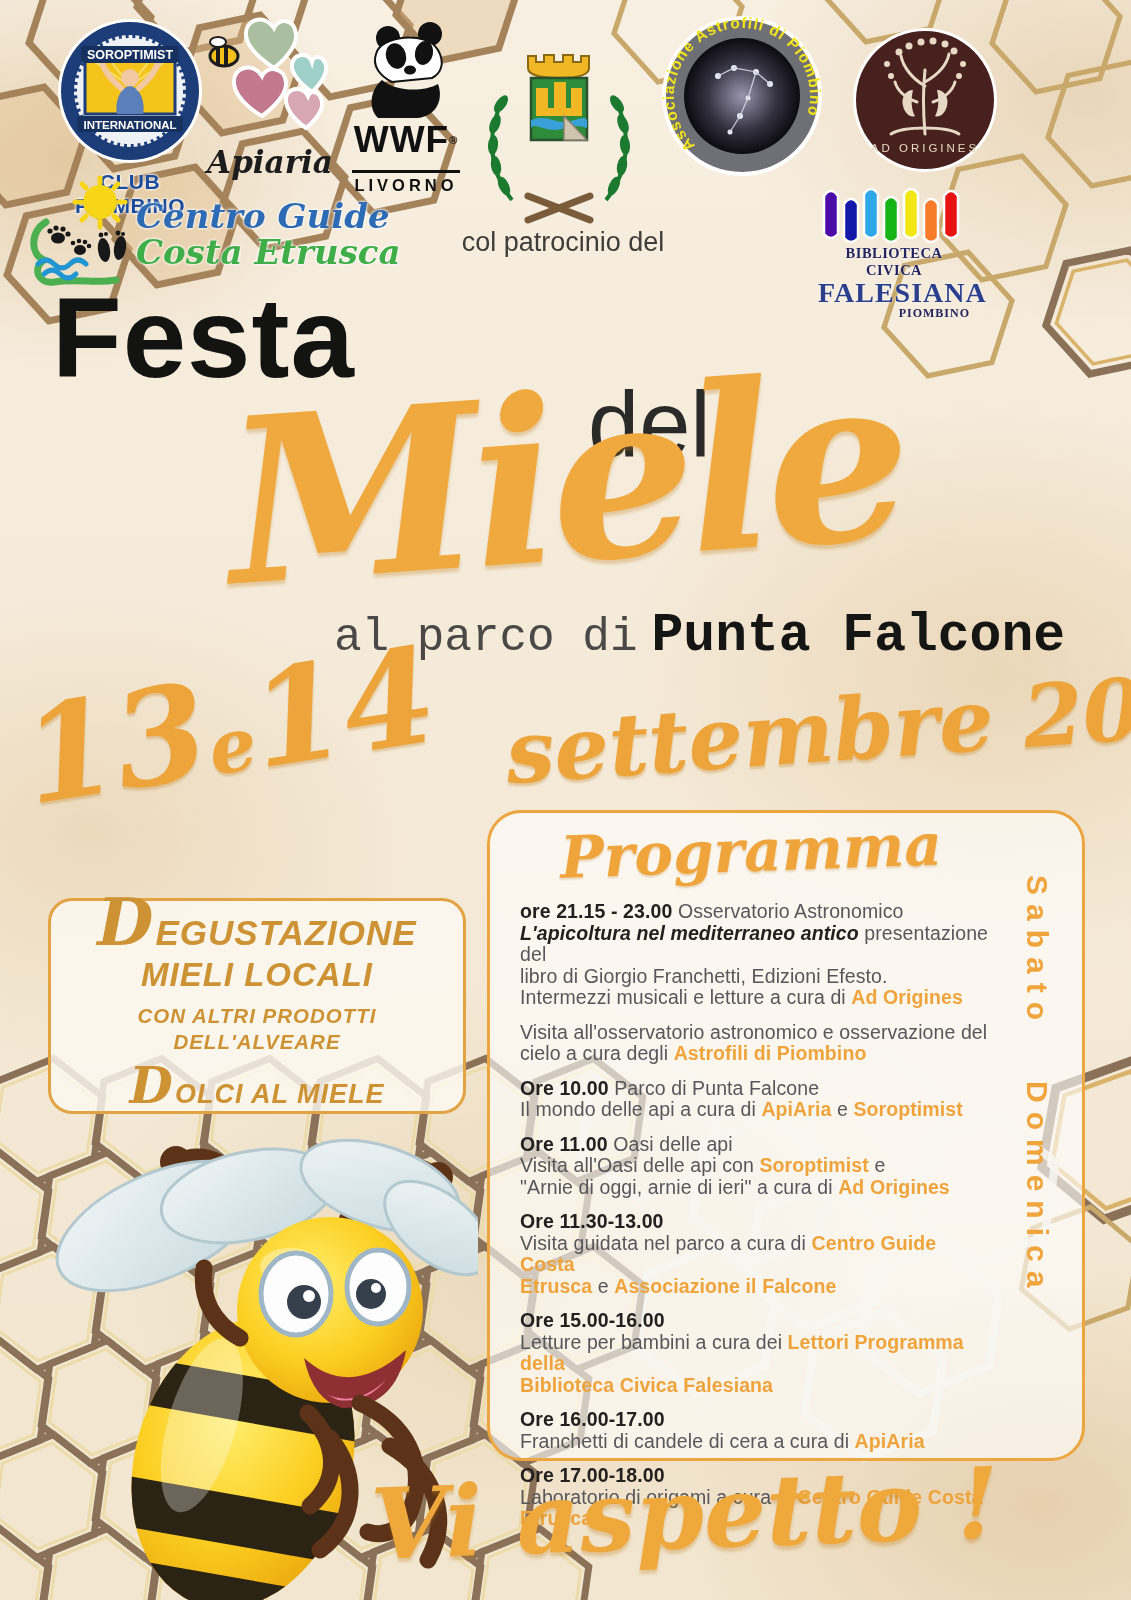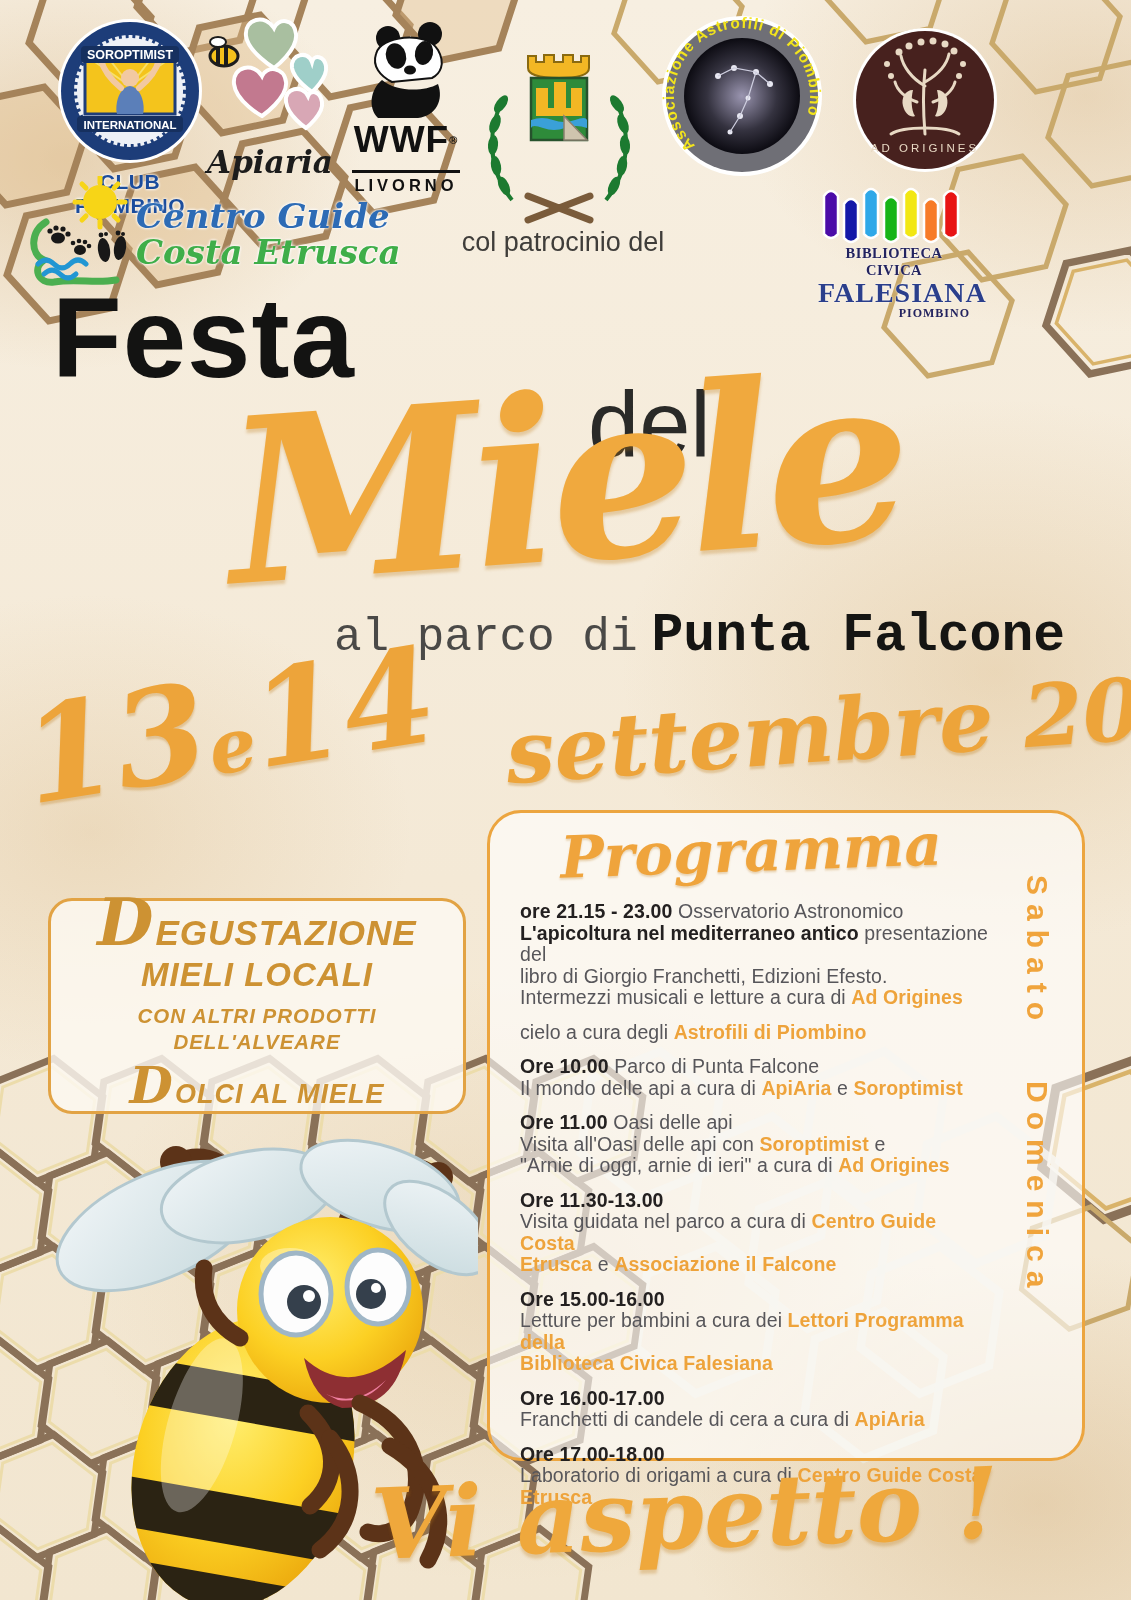--- a/index.html
+++ b/index.html
@@ -66,21 +66,21 @@
   .program-heading{position:absolute;top:4px;left:0;right:70px;text-align:center;
     font-family:"DejaVu Serif",serif;font-style:italic;font-weight:700;
     font-size:58px;color:#efa43c;transform:rotate(-2deg);
     text-shadow:0 2px 2px rgba(188,122,24,.28);}
   #program-list{position:absolute;left:30px;right:88px;top:88px;}
   .prog-item{margin-bottom:13px;}
   .prog-line{font-size:19.5px;line-height:21.5px;letter-spacing:.1px;}
   .run-t{font-weight:700;color:#232020;}
   .run-r{font-weight:400;color:#57565a;}
   .run-o{font-weight:700;color:#eea33b;}
-  .run-bi{font-weight:700;color:#232020;}
+  .run-bi{font-weight:700;font-style:italic;color:#232020;}
   .day-label{position:absolute;right:28px;writing-mode:vertical-rl;text-orientation:mixed;
     font-weight:800;color:#f0a43c;font-size:30px;letter-spacing:9px;}
   #day-sabato{top:62px;}
   #day-domenica{top:268px;}
 
   #bee{position:absolute;left:8px;top:1108px;z-index:3;}
   .closing{position:absolute;left:330px;top:1456px;width:710px;z-index:3;text-align:center;
     font-family:"DejaVu Serif",serif;font-style:italic;font-weight:700;
     font-size:98px;color:#efa83c;transform:rotate(-2deg);white-space:nowrap;
     text-shadow:0 4px 3px rgba(188,122,24,.30);}
@@ -459,20 +459,21 @@
   <div class="program-box">
     <div class="program-heading">Programma</div>
     <div id="program-list">
         <div class="prog-item">
           <div class="prog-line"><span class="run-t">ore 21.15 - 23.00 </span><span class="run-r">Osservatorio Astronomico</span></div>
           <div class="prog-line"><span class="run-bi">L'apicoltura nel mediterraneo antico </span><span class="run-r">presentazione del</span></div>
           <div class="prog-line"><span class="run-r">libro di Giorgio Franchetti, Edizioni Efesto.</span></div>
           <div class="prog-line"><span class="run-r">Intermezzi musicali e letture a cura di </span><span class="run-o">Ad Origines</span></div>
         </div>
         <div class="prog-item">
+          <div class="prog-line"><span class="run-r">Visita all'osservatorio astronomico e osservazione del</span></div>
           <div class="prog-line"><span class="run-r">cielo a cura degli </span><span class="run-o">Astrofili di Piombino</span></div>
         </div>
         <div class="prog-item">
           <div class="prog-line"><span class="run-t">Ore 10.00 </span><span class="run-r">Parco di Punta Falcone</span></div>
           <div class="prog-line"><span class="run-r">Il mondo delle api a cura di </span><span class="run-o">ApiAria</span><span class="run-r"> e </span><span class="run-o">Soroptimist</span></div>
         </div>
         <div class="prog-item">
           <div class="prog-line"><span class="run-t">Ore 11.00 </span><span class="run-r">Oasi delle api</span></div>
           <div class="prog-line"><span class="run-r">Visita all'Oasi delle api con </span><span class="run-o">Soroptimist</span><span class="run-r"> e</span></div>
           <div class="prog-line"><span class="run-r">"Arnie di oggi, arnie di ieri" a cura di </span><span class="run-o">Ad Origines</span></div>

